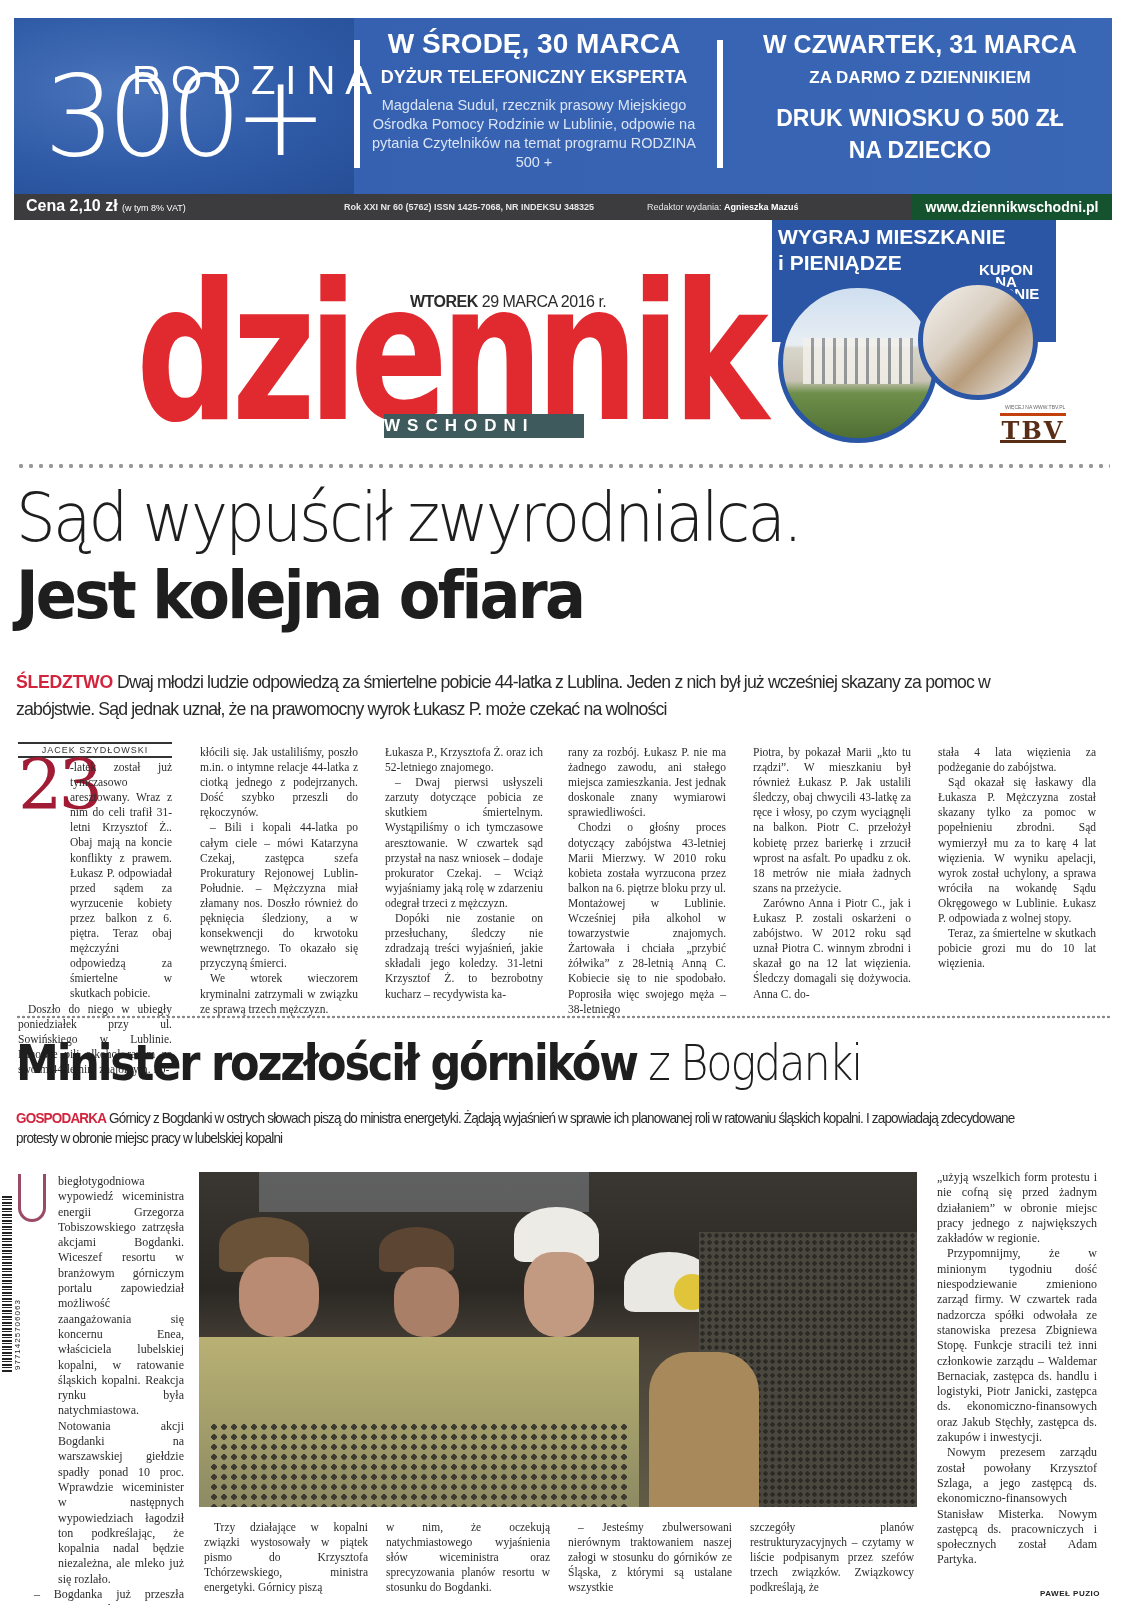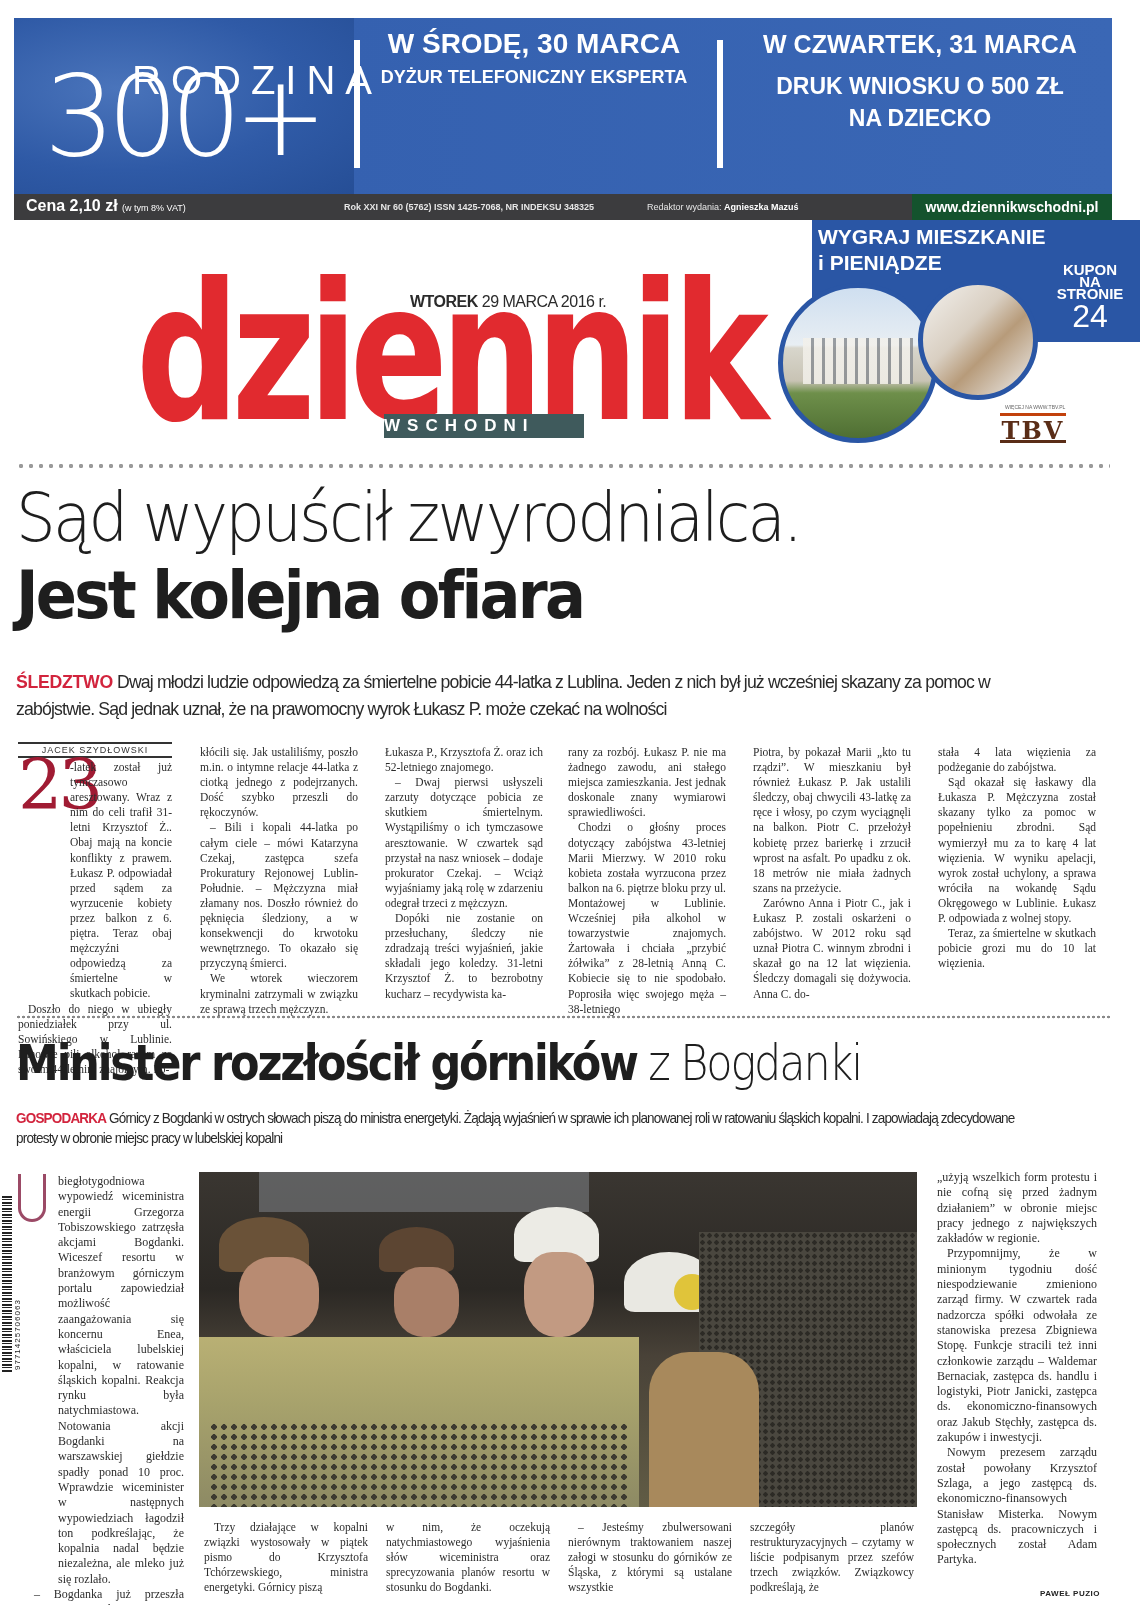--- a/index.html
+++ b/index.html
@@ -27,21 +27,21 @@
   .infobar { position: absolute; left: 14px; top: 194px; width: 1098px; height: 26px; background: #3c3c3e; color: #fff; }
   .infobar .price { position: absolute; left: 12px; top: 3px; font-weight: 700; font-size: 16px; }
   .infobar .price small { font-weight: 400; font-size: 9px; }
   .infobar .issn { position: absolute; left: 330px; top: 8px; font-size: 9px; color: #e6e6e6; font-weight: 700; }
   .infobar .editor { position: absolute; left: 633px; top: 8px; font-size: 9px; color: #e6e6e6; }
   .infobar .editor b { color: #fff; }
   .infobar .url { position: absolute; right: 0; top: 0; width: 200px; height: 26px; background: #14532d;
     font-size: 14px; font-weight: 700; text-align: center; line-height: 26px; }
 
   
-  .ad { position: absolute; left: 812px; top: 220px; width: 328px; height: 122px; background: #2a56a5; }
+  .ad { position: absolute; left: 772px; top: 220px; width: 284px; height: 122px; background: #2a56a5; }
   .ad .title { position: absolute; left: 6px; top: 4px; color: #fff; font-weight: 700; font-size: 21px; line-height: 26px; }
   .ad .coupon { position: absolute; right: 10px; top: 44px; color: #fff; text-align: center; width: 80px; }
   .ad .coupon .l { font-size: 15px; font-weight: 700; line-height: 12px; }
   .ad .coupon .n { font-size: 32px; line-height: 32px; }
   .circle { position: absolute; border-radius: 50%; border: 5px solid #2a56a5; overflow: hidden; }
   .circle.c1 { left: 778px; top: 283px; width: 160px; height: 160px;
     background: linear-gradient(180deg, #cfdff0 0%, #e8eef3 38%, #d8d6cc 40%, #c8c3b4 62%, #6e8f4a 70%, #4f6f33 100%); }
   .circle.c1 .bld { position: absolute; left: 20px; top: 50px; width: 110px; height: 46px;
     background: repeating-linear-gradient(90deg, #f2f0ea 0 8px, #8a8e92 8px 11px); opacity: .85; }
   .circle.c2 { left: 918px; top: 280px; width: 120px; height: 120px;
@@ -119,26 +119,28 @@
 
 <div class="banner">
   <div class="banner-photo"></div>
   <div class="logo-500">300+</div>
   <div class="logo-rodzina">RODZINA</div>
   <div class="vbar" style="left:340px; top:22px; height:128px;"></div>
 
   <div class="promo-a">
     <div class="h1">W ŚRODĘ, 30 MARCA</div>
     <div class="h2">DYŻUR TELEFONICZNY EKSPERTA</div>
+    <div class="p">Magdalena Sudul, rzecznik prasowy Miejskiego Ośrodka Pomocy Rodzinie w Lublinie, odpowie na pytania Czytelników na temat programu RODZINA 500 +</div>
   </div>
 
   <div class="vbar" style="left:703px; top:22px; height:128px;"></div>
 
   <div class="promo-b">
     <div class="h1">W CZWARTEK, 31 MARCA</div>
+    <div class="h2">ZA DARMO Z DZIENNIKIEM</div>
     <div class="h3">DRUK WNIOSKU O 500 ZŁ</div>
     <div class="h3" style="margin-top:0">NA DZIECKO</div>
   </div>
 </div>
 
 <div class="infobar">
   <div class="price">
     <span>Cena 2,10 zł</span>
     <small>(w tym 8% VAT)</small>
   </div>

